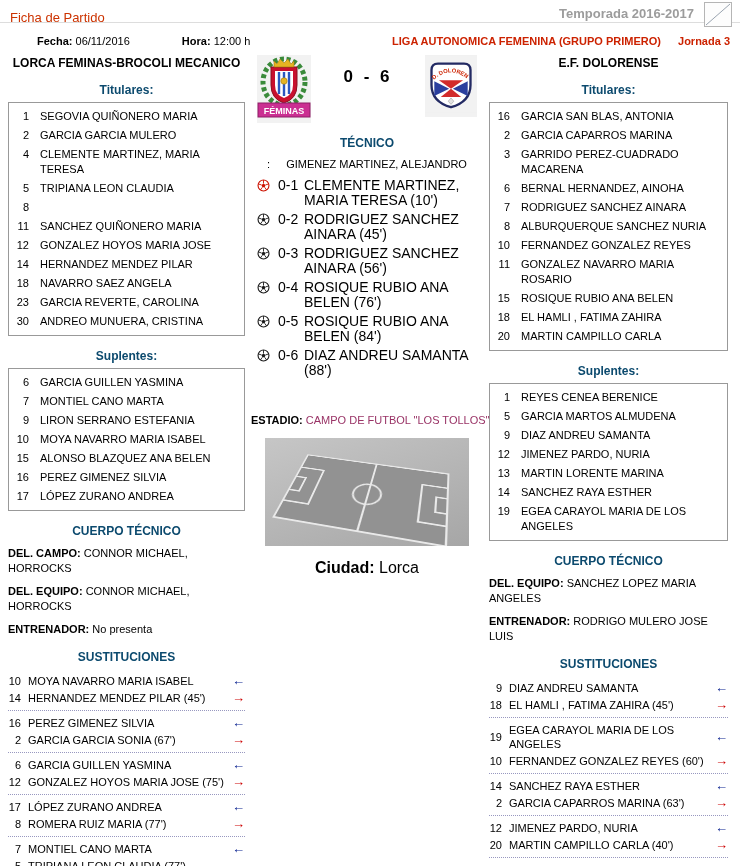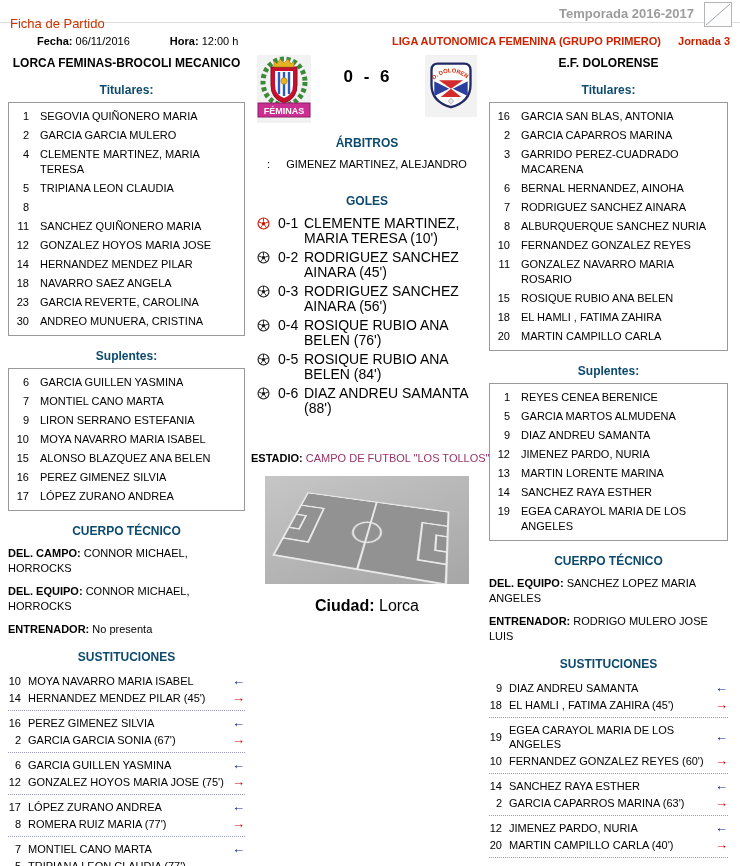--- a/index.html
+++ b/index.html
@@ -1,31 +1,31 @@
 <!DOCTYPE html>
 <html><head>
 <meta charset="utf-8">
 <style>
   * { box-sizing: border-box; }
   html,body { margin:0; padding:0; background:#fff; }
   .page { width:740px; height:866px; overflow:hidden; position:relative;
           font-family:"Liberation Sans", sans-serif; color:#000; background:#fff; }
 
   
-  .topbar { position:relative; height:22px; padding:14px 10px 0; }
+  .topbar { position:relative; height:22px; padding:8px 10px 0; }
   .page-title { color:#cc3300; font-size:13px; }
   .season { position:absolute; right:46px; top:6px; color:#9c9c9c; font-weight:bold; font-size:13px; }
   .imgbox { position:absolute; right:8px; top:2px; width:28px; height:25px;
             border:1px solid #b5b5b5; background:#fdfdfd; }
   .toprule { border:none; border-top:1px solid #ddd; margin:0; }
 
   
   .meta { display:flex; justify-content:space-between; padding:12px 10px 0; font-size:11px; }
   .meta b { font-weight:bold;padding-left:27px; }
-  .hora-label { margin-left:10px; }
+  .hora-label { margin-left:22px; }
   .league { color:#cc2200; font-weight:bold; font-size:11px; white-space:nowrap; }
   .jornada { margin-left:14px;text-align:right; }
 
   
   .cols { display:flex; padding:6px 8px 0; }
   .col-l { width:237px; }
   .col-c { width:244px; padding:0 6px; }
   .col-r { width:239px; }
 
   .teamname { text-align:center; font-weight:bold; font-size:12px; margin:3px 0 13px; }
@@ -298,27 +298,26 @@
             </text>
             <polygon points="15,27 41,27 28,36" fill="#d22b2b"></polygon>
             <polygon points="17,45 39,45 28,36" fill="#d22b2b"></polygon>
             <polygon points="10,28 10,44 26,36" fill="#2b3f9e"></polygon>
             <polygon points="46,28 46,44 30,36" fill="#2b3f9e"></polygon>
             <polygon points="28,46 31,49.5 28,53 25,49.5" fill="#e3e3e3" stroke="#9a9a9a" stroke-width="0.6"></polygon>
           </svg>
         </div>
       </div>
 
-      <div class="sec">ÁRBITROS</div>
+      <div class="sec">TÉCNICO</div>
       <div class="refline">
         <span>:</span>
         <span>GIMENEZ MARTINEZ, ALEJANDRO</span>
       </div>
 
-      <div class="sec" style="margin-top:24px;">GOLES</div>
       <div class="goals">
         <div class="goalrow">
           <span class="gball own">
               <svg viewBox="0 0 20 20">
                 <circle cx="10" cy="10" r="8.4" fill="#fff" stroke="currentColor" stroke-width="1.7"></circle>
                 <polygon points="10,6.8 13,9.2 11.8,12.8 8.2,12.8 7,9.2" fill="currentColor"></polygon>
                 <path d="M10,6.8 L10,1.8 M13,9.2 L17.8,7.6 M11.8,12.8 L14.8,16.8 M8.2,12.8 L5.2,16.8 M7,9.2 L2.2,7.6" stroke="currentColor" stroke-width="1.4" fill="none"></path>
               </svg>
             </span>
           <span class="gscore">0-1</span>

